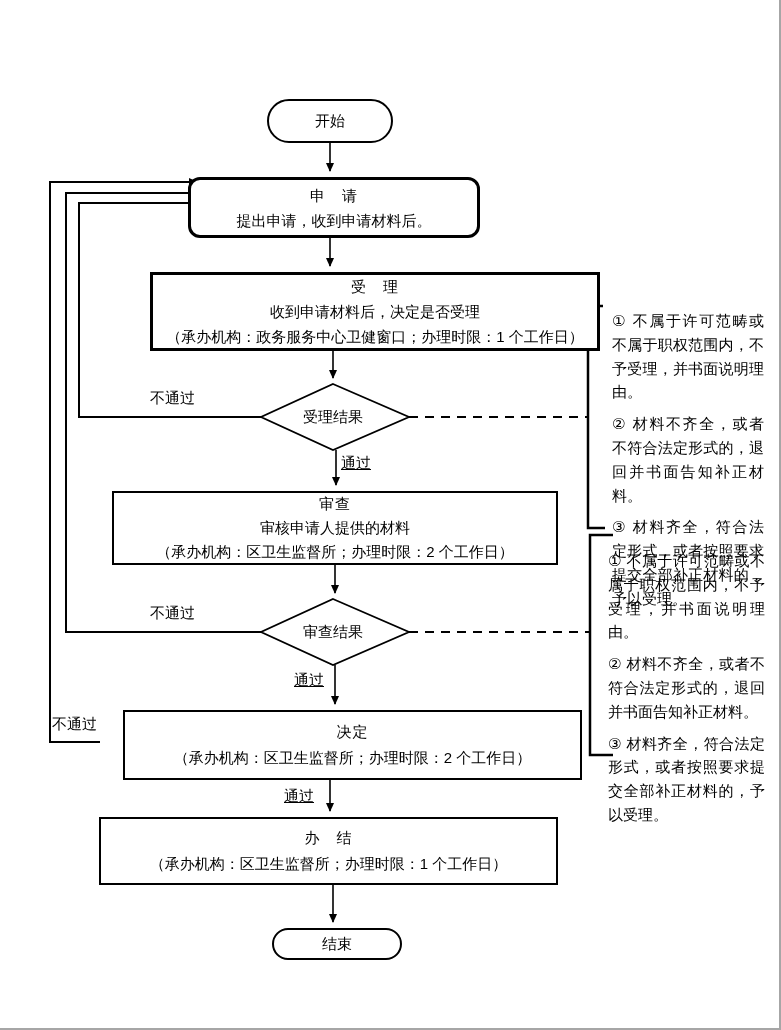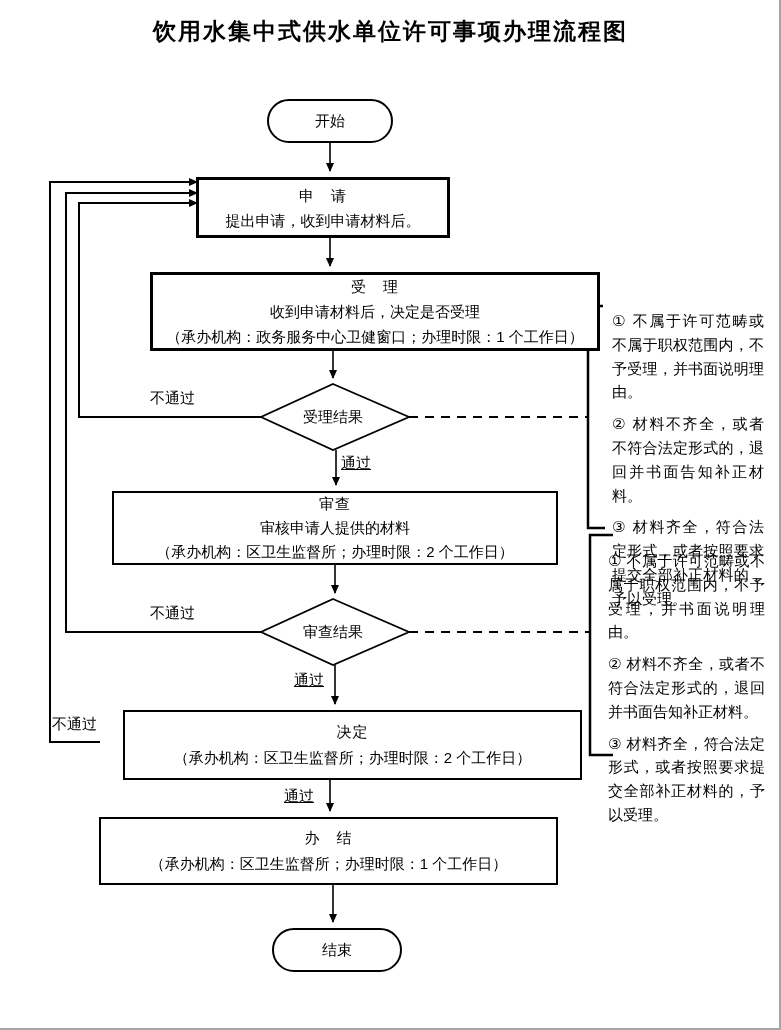--- a/index.html
+++ b/index.html
@@ -32,21 +32,20 @@
     position:absolute;z-index:2;font-size:15px;line-height:23.8px;
     text-align:justify;
   }
   .note p{margin:8px;}
 </style>
 </head>
 <body>
 
 <div class="page">
 
-  <div class="title">饮用水集中式供水单位许可事项办理流程图</div>
 
   <svg class="layer" width="781" height="1030" viewBox="0 0 781 1030">
     <defs>
       <marker id="arr" markerWidth="10" markerHeight="8" refX="8" refY="4" orient="auto" markerUnits="userSpaceOnUse">
         <path d="M0,0 L9,4 L0,8 z" fill="#000"></path>
       </marker>
     </defs>
 
     <line x1="330" y1="143" x2="330" y2="171" stroke="#000" stroke-width="1.6" marker-end="url(#arr)"></line>
     <line x1="330" y1="238" x2="330" y2="266" stroke="#000" stroke-width="1.6" marker-end="url(#arr)"></line>
@@ -68,21 +67,21 @@
     <path d="M613,535 H590 V755 H613" fill="none" stroke="#000" stroke-width="2.5"></path>
 
     <polygon points="333,384 409,417 333,450 261,417" fill="#ffffff" stroke="#000" stroke-width="1.8"></polygon>
     <polygon points="333,599 409,632 333,665 261,632" fill="#ffffff" stroke="#000" stroke-width="1.8"></polygon>
   </svg>
 
   <div class="node pill" style="left:267px;top:99px;width:126px;height:44px;">
     <span>开始</span>
   </div>
 
-  <div class="node thick" style="left:196px;top:177px;width:254px;height:61px;line-height:25px;">
+  <div class="node thick" style="left:188px;top:177px;width:292px;height:61px;line-height:25px;border-radius:12px;">
     <div class="t">申　请</div>
     <div>提出申请，收到申请材料后。</div>
   </div>
 
   <div class="node thick" style="left:110px;top:272px;width:450px;height:79px;line-height:25px;margin-left:40px;">
     <div class="t">受　理</div>
     <div>收到申请材料后，决定是否受理</div>
     <div>（承办机构：政务服务中心卫健窗口；办理时限：1 个工作日）</div>
   </div>
 
@@ -99,21 +98,21 @@
   <div class="node" style="left:99px;top:710px;width:459px;height:70px;line-height:26px;margin-left:24px;">
     <div class="t">决定</div>
     <div>（承办机构：区卫生监督所；办理时限：2 个工作日）</div>
   </div>
 
   <div class="node" style="left:99px;top:817px;width:459px;height:68px;line-height:26px;">
     <div class="t">办　结</div>
     <div>（承办机构：区卫生监督所；办理时限：1 个工作日）</div>
   </div>
 
-  <div class="node pill" style="left:272px;top:928px;width:130px;height:44px;">
+  <div class="node pill" style="left:272px;top:928px;width:130px;height:32px;">
     <span>结束</span>
   </div>
 
   <div class="edge-label" style="left:150px;top:389px;">不通过</div>
   <div class="edge-label u" style="left:341px;top:454px;">通过</div>
   <div class="edge-label" style="left:150px;top:604px;">不通过</div>
   <div class="edge-label u" style="left:294px;top:671px;">通过</div>
   <div class="edge-label" style="left:52px;top:715px;">不通过</div>
   <div class="edge-label u" style="left:284px;top:787px;">通过</div>
 

